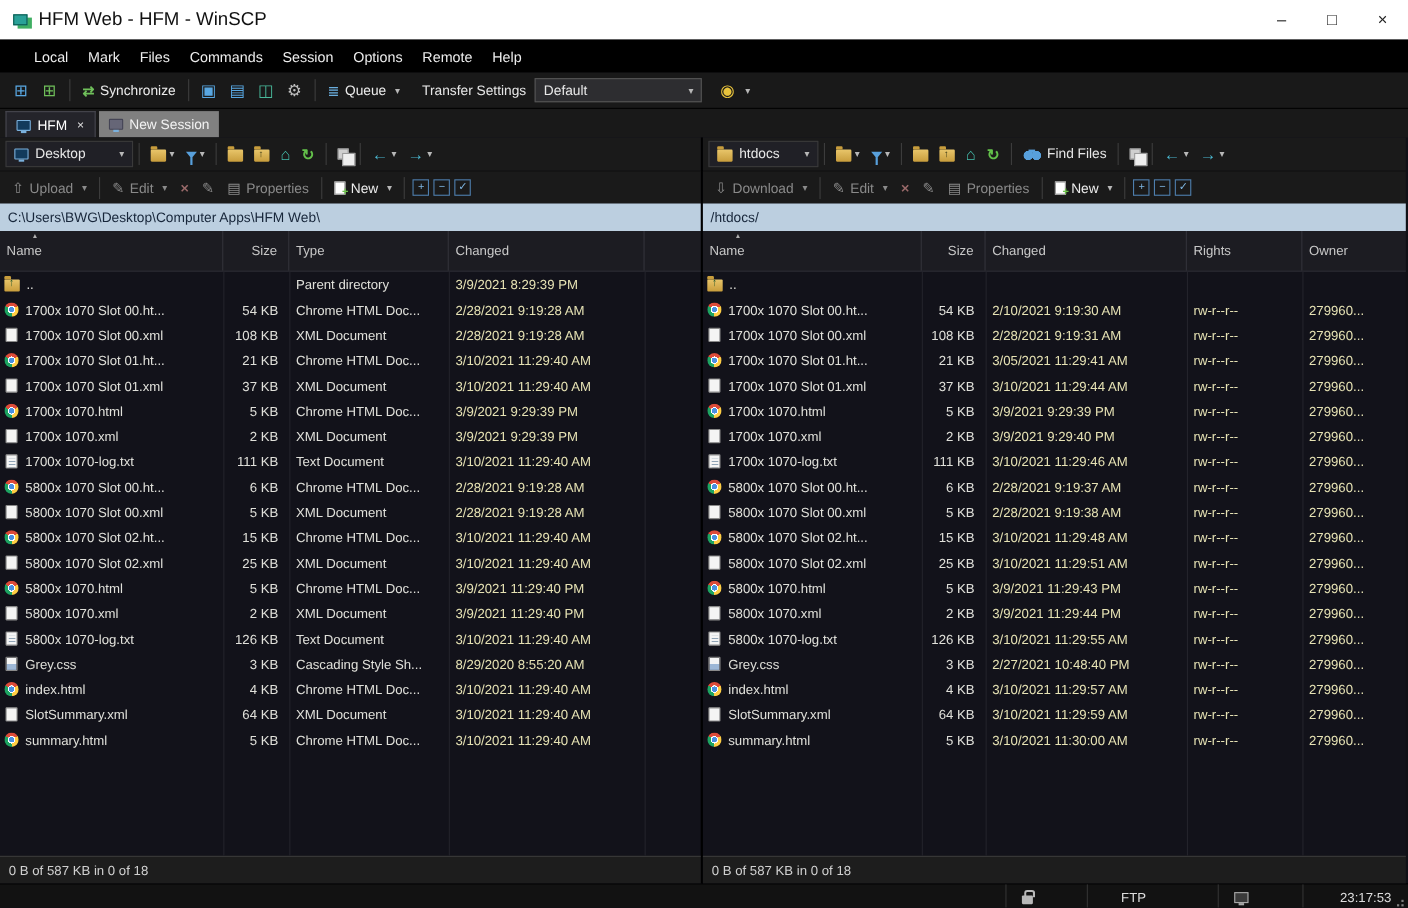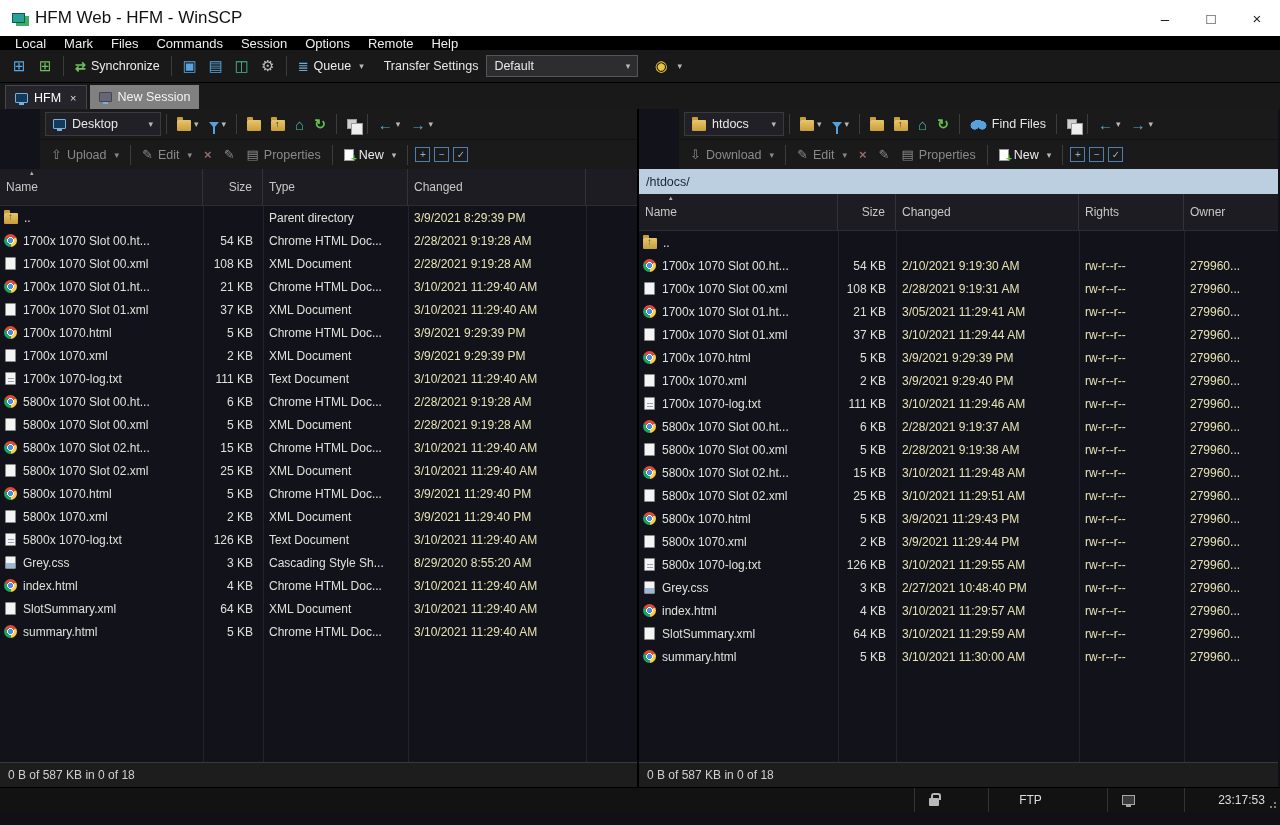--- a/index.html
+++ b/index.html
@@ -9,21 +9,21 @@
   
   .titlebar { height:36px; background:#ffffff; display:flex; align-items:center; }
   .logo { width:13px; height:10px; background:#2aa198; border:1px solid #0a5a50;
           box-shadow:4px 3px 0 0 #3fae62; margin-left:12px; margin-right:10px; flex:none; }
   .title { font-size:17px; color:#111; }
   .wbtns { margin-left:auto; display:flex; height:100%; }
   .wbtn { width:46px; display:flex; align-items:center; justify-content:center;
           font-size:15px; color:#222; }
 
   
-  .menubar { height:14px; background:#000; display:flex; align-items:center; padding-left:6px; }
+  .menubar { height:30px; background:#000; display:flex; align-items:center; padding-left:22px; }
   .menu-item { color:#ededed; font-size:13px; padding:0 9px; line-height:27px; }
 
   
   .toolbar { height:33px; background:#191919; display:flex; align-items:center;
              padding-left:6px; border-bottom:1px solid #000; }
   .tbi { width:26px; height:24px; display:flex; align-items:center; justify-content:center;
          font-size:15px; flex:none; }
   .vsep { width:1px; height:20px; background:#3c3c3c; margin:0 5px; flex:none; }
   .gly { font-size:13px; }
   .tblabel { color:#e6e6e6; font-size:12.5px; }
@@ -48,21 +48,21 @@
          border-radius:1px; position:relative; flex:none; }
   .mon::after { content:""; position:absolute; left:3px; bottom:-3px; width:5px; height:2px; background:#7ab0dc; }
   .tab.newtab .mon { border-color:#445; background:#667; }
 
   
   .panes { display:flex; height:678px; }
   .pane { width:639px; display:flex; flex-direction:column; background:#12121a; }
   .pane.left { border-right:2px solid #000; }
 
   .ptool { height:30px; background:#1a1a1a; display:flex; align-items:center;
-           padding:0 5px; flex:none;margin-left:40px; }
+           padding:0 5px; flex:none; }
   .ptool.second { border-top:1px solid #111; }
   .dirsel { display:flex; align-items:center; gap:6px; height:24px; padding:0 7px;
             border:1px solid #3a3a3a; background:#202026; min-width:116px;
             color:#e8e8e8; font-size:12.5px; }
   .dirsel .dd { margin-left:auto; }
   .tbtn { display:flex; align-items:center; height:24px; padding:0 5px; color:#ccc; flex:none; }
 
   .folder { width:14px; height:11px; background:linear-gradient(#e8c56a,#c89d3c);
             border-radius:1px; position:relative; margin-top:2px; flex:none; }
   .folder::before { content:""; position:absolute; top:-3px; left:0; width:6px; height:3px;
@@ -276,20 +276,21 @@
         <span class="newdoc"></span>
         <span>New</span>
         <span class="dd">▾</span>
       </span>
       <span class="vsep"></span>
       <span class="chk">+</span>
       <span class="chk">−</span>
       <span class="chk">✓</span>
     </div>
 
+    <div class="pathbar">C:\Users\BWG\Desktop\Computer Apps\HFM Web\</div>
 
     <div class="fhead grid-l">
       <div class="hcell">
         <span>Name</span>
         <span class="sortcaret">▴</span>
       </div>
       <div class="hcell size">
           <span>Size</span>
         </div>
       <div class="hcell">

